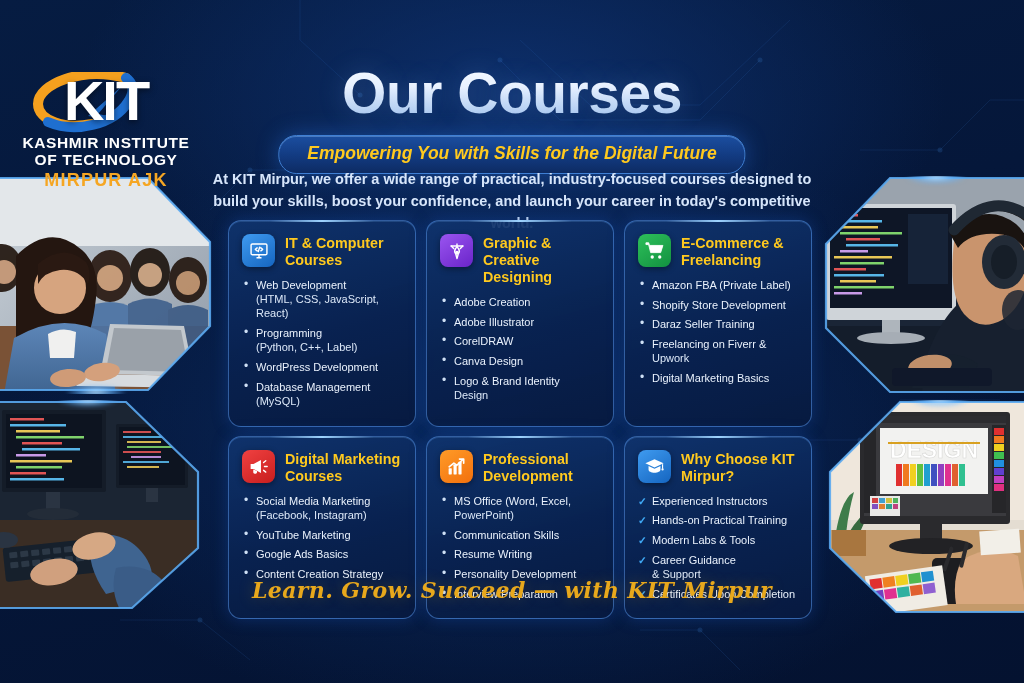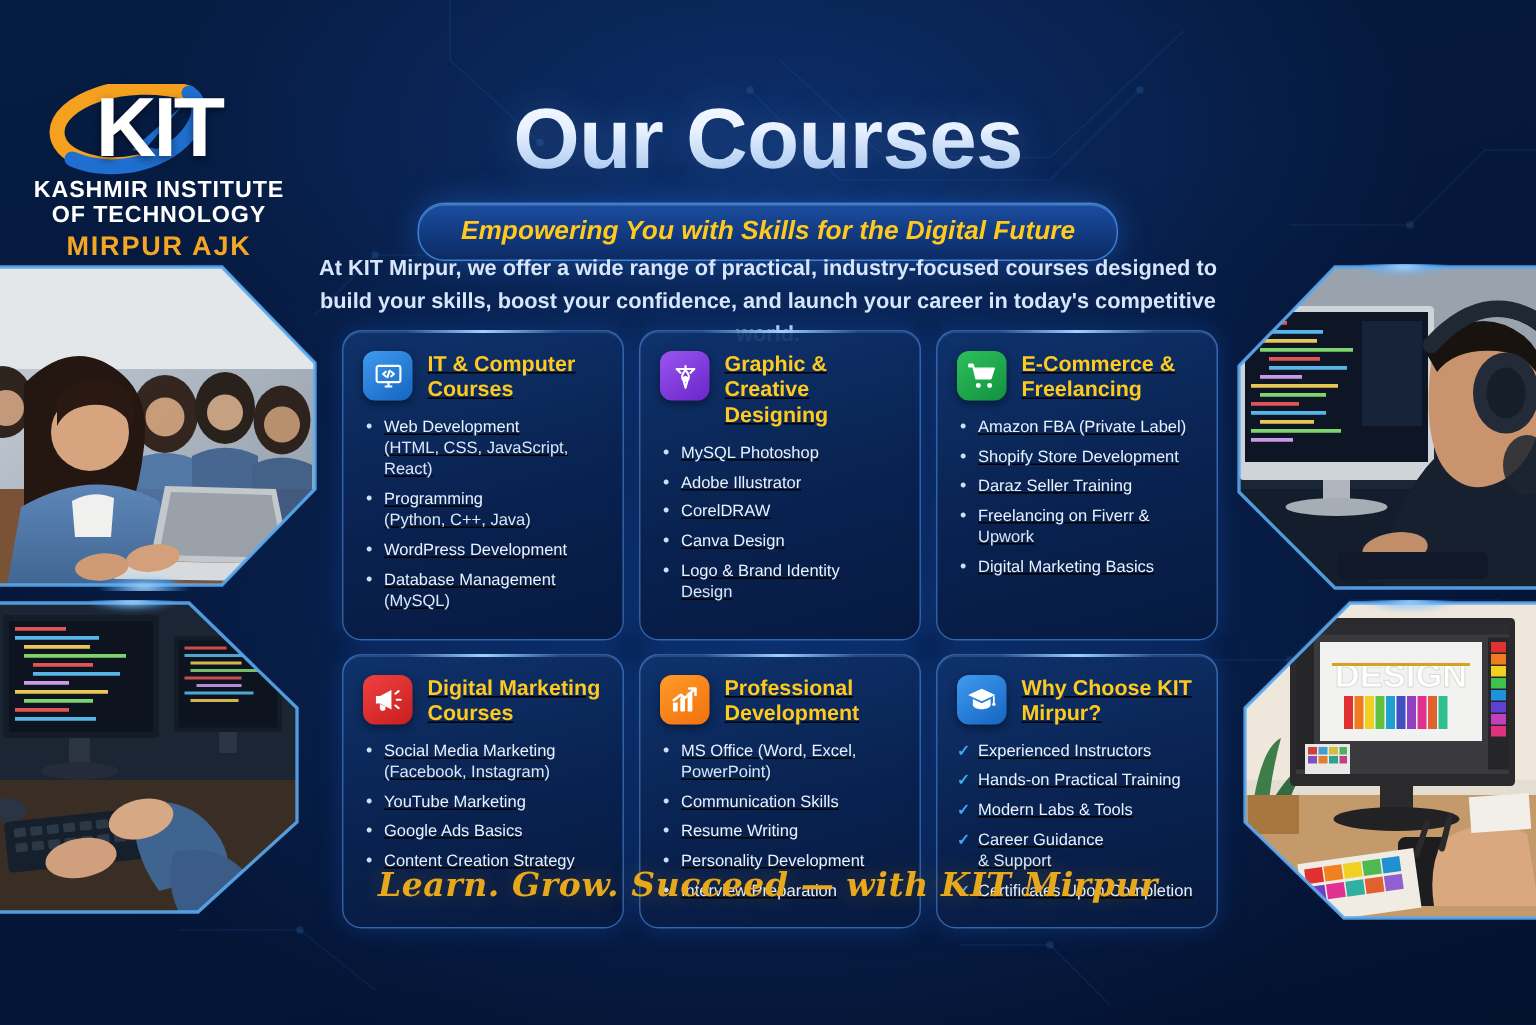--- a/index.html
+++ b/index.html
@@ -25,21 +25,21 @@
                  background:radial-gradient(ellipse at center,#bfe4ff 0%,rgba(100,180,255,.6) 40%,rgba(40,120,220,0) 75%);
                  filter:blur(2px); }
 
   .ph-tl { left:-2px; top:176px; width:222px; height:218px; }
   .ph-bl { left:-2px; top:400px; width:222px; height:215px; }
   .ph-tr { right:-2px; top:176px; width:222px; height:218px; }
   .ph-br { right:-2px; top:400px; width:222px; height:215px; }
 
   
   .logo-wrap { position:absolute; left:22px; top:52px; width:168px; text-align:center; }
-  .logo-mark { position:relative; height:66px; }
+  .logo-mark { position:relative; height:66px;margin-top:16px; }
   .logo-letters { font-size:56px; font-weight:bold; color:#fff; letter-spacing:-2px;
                   font-family:"Liberation Sans",sans-serif; line-height:66px;
                   text-shadow:0 2px 6px rgba(0,0,0,.5); position:relative; z-index:3; }
   .logo-swoosh { position:absolute; left:8px; top:4px; z-index:2; }
   .logo-l1, .logo-l2 { font-size:15.5px; font-weight:bold; color:#ffffff; letter-spacing:.6px; line-height:17px; }
   .logo-l3 { font-size:18px; font-weight:bold; color:#f5a623; letter-spacing:1.2px; margin-top:2px; }
 
   .title { position:absolute; left:0; right:0; top:60px; text-align:center;
            font-size:57px; font-weight:bold; letter-spacing:-.5px;
            background:linear-gradient(180deg,#ffffff 0%,#f2f7ff 40%,#b9d2f2 78%,#8fb4e4 100%);
@@ -59,21 +59,21 @@
            line-height:22px; color:#d7e6fb; }
 
   
   .grid { position:absolute; left:228px; top:220px; width:588px;
           display:grid; grid-template-columns:repeat(3,188px); gap:9px 10px; }
 
   .card { position:relative; border-radius:13px; padding:13px 12px 12px 13px;
           background:linear-gradient(165deg, rgba(16,52,110,.92) 0%, rgba(9,34,80,.95) 55%, rgba(7,26,64,.97) 100%);
           border:1px solid rgba(86,150,235,.55);
           box-shadow:0 0 16px rgba(20,70,160,.45), inset 0 1px 0 rgba(130,190,255,.18);
-          min-height:168px;text-decoration:underline; }
+          min-height:168px; }
   .card::before { content:""; position:absolute; left:22%; right:22%; top:-1px; height:2px;
                   background:linear-gradient(90deg,rgba(120,200,255,0),#9fd4ff,rgba(120,200,255,0));
                   filter:blur(.5px); }
   .card.row2 { min-height:165px; }
 
   .card-head { display:flex; align-items:flex-start; gap:10px; margin-bottom:9px; }
   .ic { width:33px; height:33px; min-width:33px; border-radius:8px;
         display:flex; align-items:center; justify-content:center;
         box-shadow:0 2px 6px rgba(0,0,0,.4); }
   .ic-blue   { background:linear-gradient(145deg,#3f9bf0,#1565c0); }
@@ -440,40 +440,40 @@
             <svg width="20" height="20" viewBox="0 0 24 24" fill="none" stroke="#fff" stroke-width="1.7">
               <rect x="2.5" y="3.5" width="19" height="13" rx="1.6"></rect>
               <path d="M9 20h6M12 16.5V20"></path>
               <path d="M9.8 8.2 7.6 10l2.2 1.8M14.2 8.2 16.4 10l-2.2 1.8M12.8 7.4l-1.6 5.2" stroke-linecap="round" stroke-linejoin="round"></path>
             </svg>
           </div>
           <div class="card-title">IT &amp; Computer Courses</div>
         </div>
         <ul class="items">
           <li><span>Web Development</span><span class="sub">(HTML, CSS, JavaScript, React)</span></li>
-          <li><span>Programming</span><span class="sub">(Python, C++, Java)</span></li>
+          <li><span>Programming</span><span class="sub">(Python, C++, Label)</span></li>
           <li><span>WordPress Development</span></li>
           <li><span>Database Management</span><span class="sub">(MySQL)</span></li>
         </ul>
       </div>
       <div class="card">
         <div class="card-head">
           <div class="ic ic-purple">
             <svg width="20" height="20" viewBox="0 0 24 24" fill="none" stroke="#fff" stroke-width="1.7">
               <path d="M12 3v4"></path>
               <path d="M5 6h14" stroke-linecap="round"></path>
               <path d="M5 6l3 3M19 6l-3 3" stroke-linecap="round"></path>
               <path d="M12 7c-3 3-3.4 6.2-1.6 8.2L12 21l1.6-5.8C15.4 13.2 15 10 12 7z" stroke-linejoin="round"></path>
               <circle cx="12" cy="14" r="1.5" fill="#fff"></circle>
             </svg>
           </div>
           <div class="card-title">Graphic &amp; Creative Designing</div>
         </div>
         <ul class="items">
-          <li><span>MySQL Photoshop</span></li>
+          <li><span>Adobe Creation</span></li>
           <li><span>Adobe Illustrator</span></li>
           <li><span>CorelDRAW</span></li>
           <li><span>Canva Design</span></li>
           <li><span>Logo &amp; Brand Identity</span><span class="sub">Design</span></li>
         </ul>
       </div>
       <div class="card">
         <div class="card-head">
           <div class="ic ic-green">
             <svg width="21" height="21" viewBox="0 0 24 24" fill="#fff">

